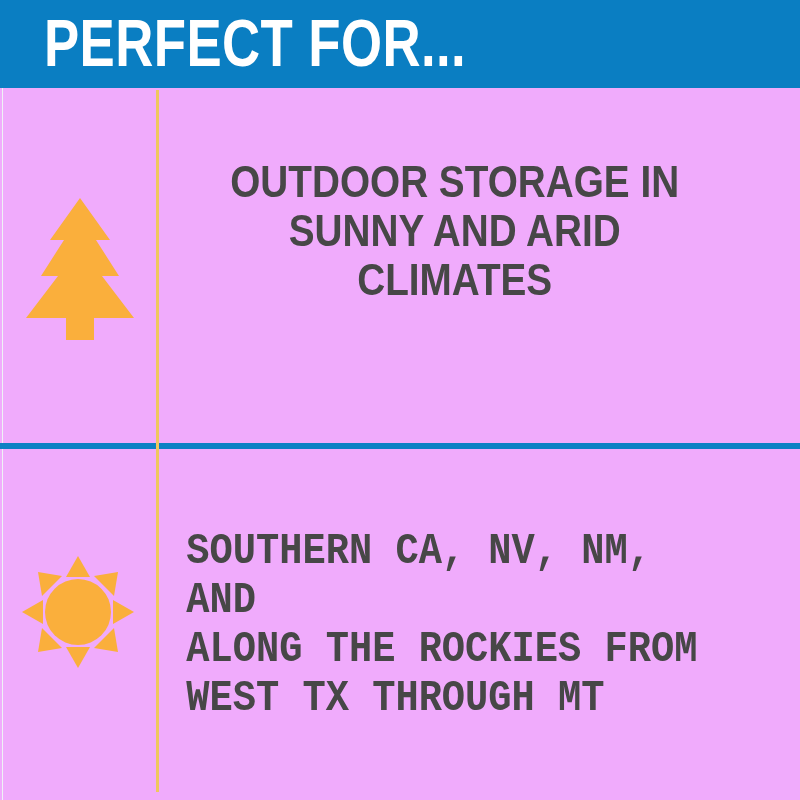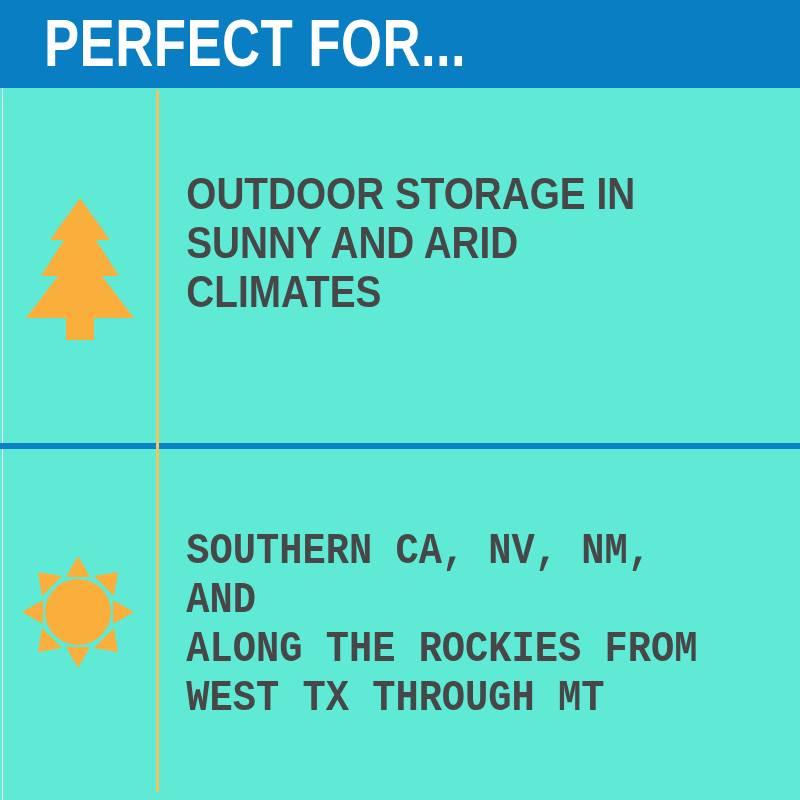--- a/index.html
+++ b/index.html
@@ -11,21 +11,21 @@
     width: 800px;
     height: 800px;
     font-family: "Liberation Sans", sans-serif;
     overflow: hidden;
   }
 
   #infographic {
     position: relative;
     width: 800px;
     height: 800px;
-    background: #5eead4;
+    background: #f0abfc;
     overflow: hidden;
   }
 
   
   .edge-rule {
     position: absolute;
     left: 2px;
     top: 88px;
     width: 1px;
     height: 712px;
@@ -75,21 +75,21 @@
     background: #0C81C4;
     z-index: 3;
   }
 
   
   .row {
     position: absolute;
     left: 0;
     width: 800px;
   }
-  .row-1 { top: 91px;  height: 302px; }
+  .row-1 { top: 79px;  height: 302px; text-align: center; }
   .row-2 { top: 449px; height: 351px; font-family: Liberation Mono, monospace; }
 
   .icon-cell {
     position: absolute;
     left: 0;
     top: 0;
     width: 156px;
     height: 100%;
   }
   .text-cell {

